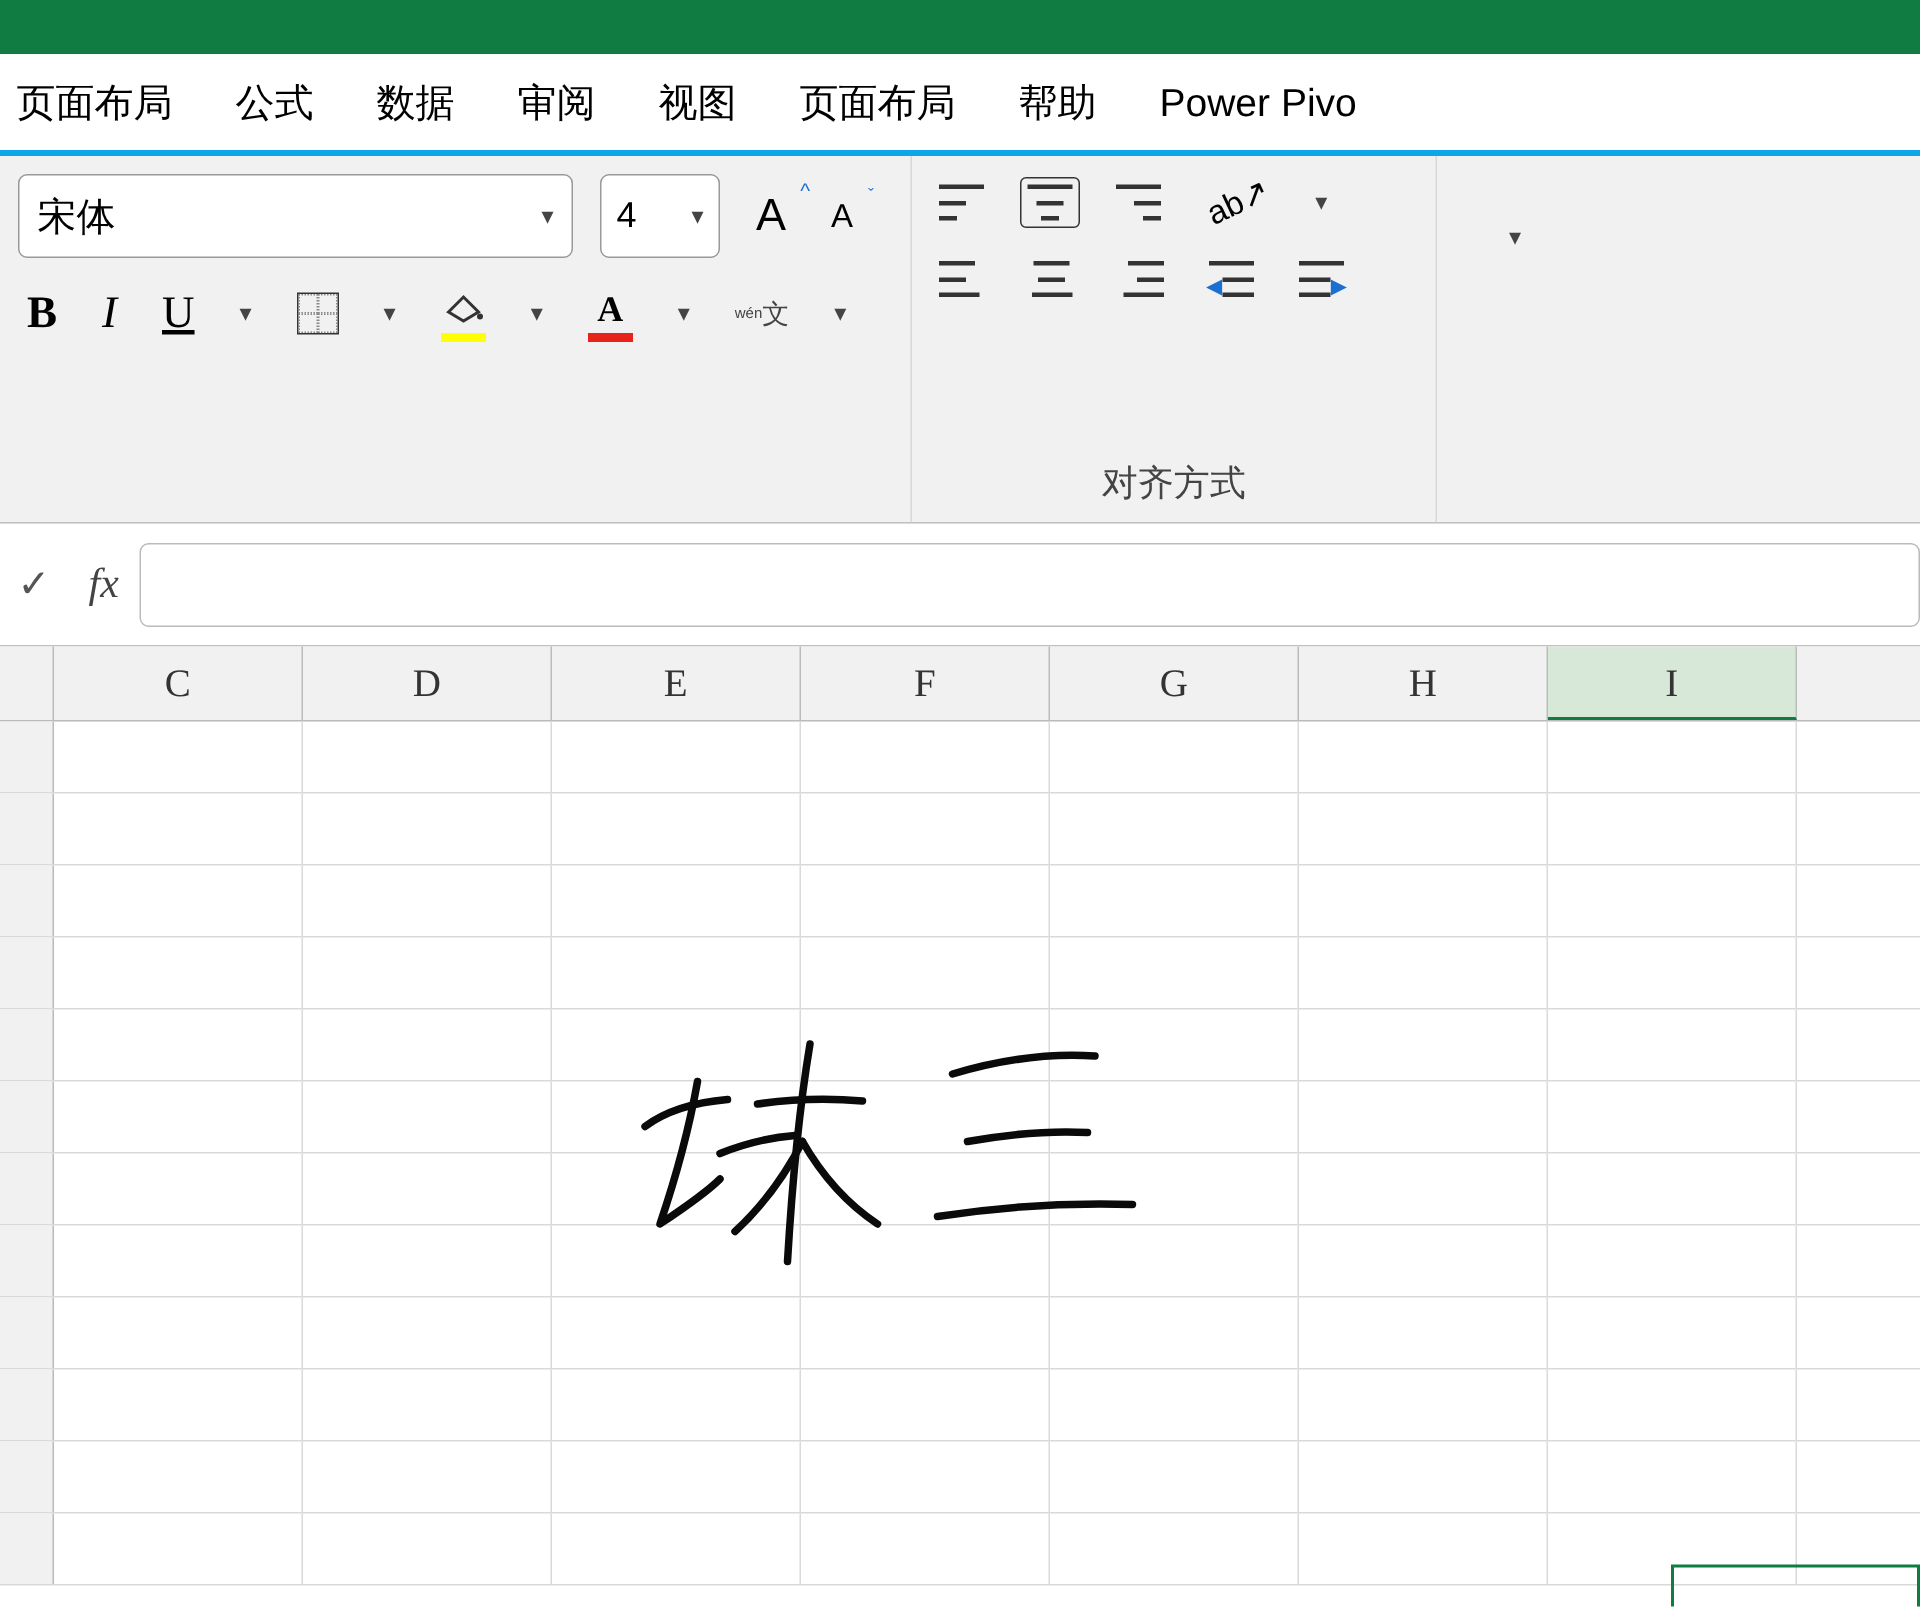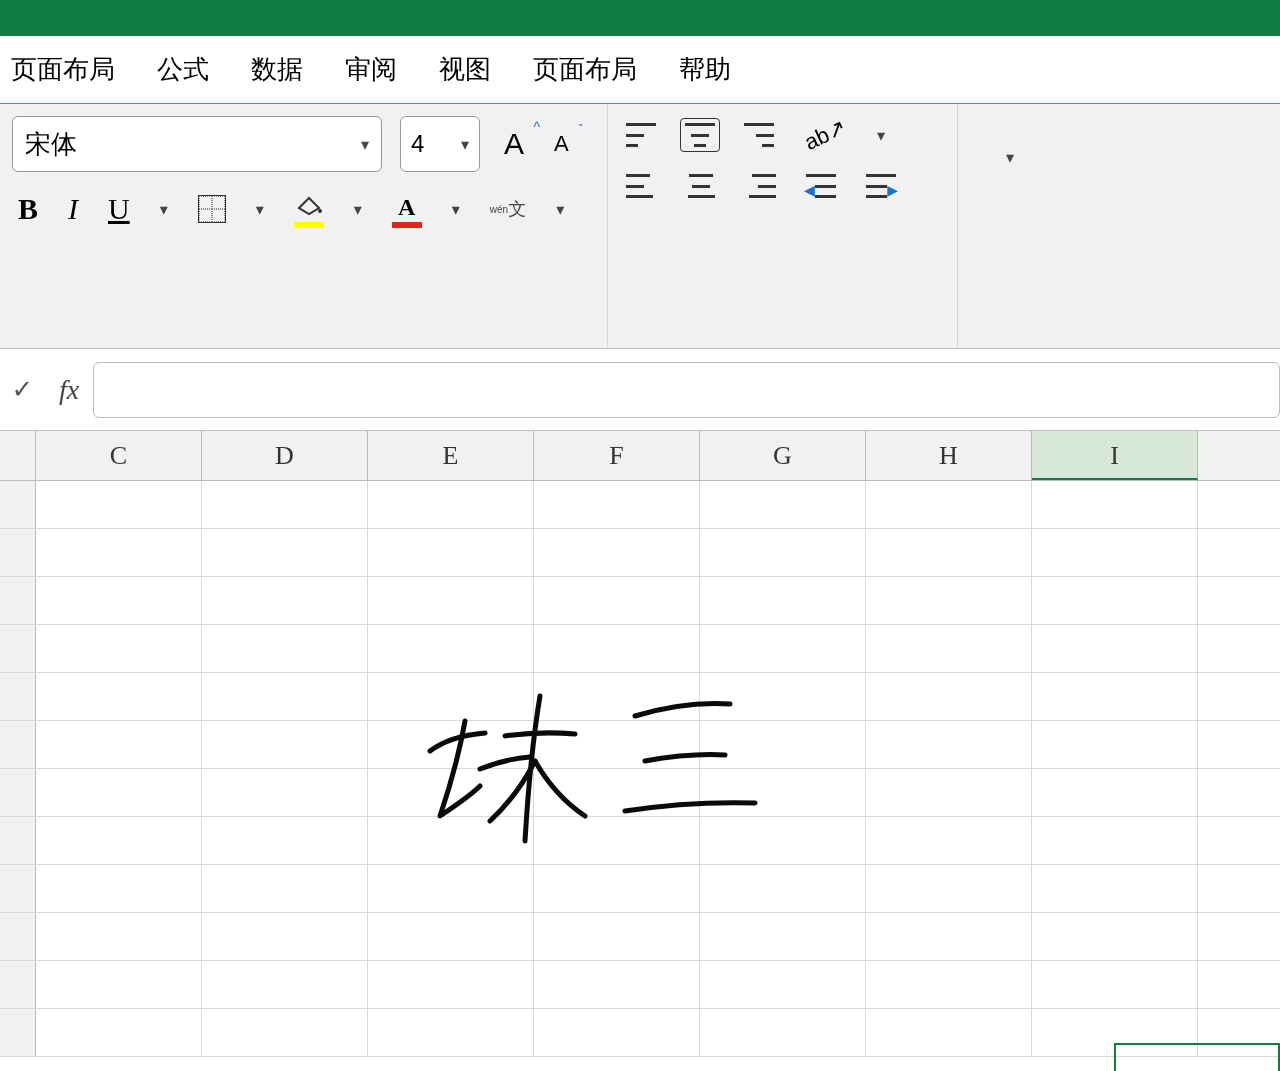--- a/index.html
+++ b/index.html
@@ -1,20 +1,20 @@
 <!DOCTYPE html>
 <html><head>
 <meta charset="utf-8">
 <style>
 * { box-sizing: border-box; margin: 0; padding: 0; }
 body { font-family: "Microsoft YaHei", sans-serif; background: #fff; width: 1280px; height: 1071px; overflow: hidden; }
 
 .titlebar { background: #107c41; height: 36px; }
 
-.tabs { background: #fff; height: 68px; display: flex; align-items: center; gap: 30px; padding-left: 5px; border-bottom: 1px solid #0ea5e9; }
+.tabs { background: #fff; height: 68px; display: flex; align-items: center; gap: 30px; padding-left: 5px; border-bottom: 4px solid #0ea5e9; }
 .tab { font-size: 26px; color: #000; cursor: pointer; padding: 4px 6px; }
 
 .ribbon { background: #f1f1f1; height: 245px; display: flex; border-bottom: 1px solid #c0c0c0; }
 
 .group { display: flex; flex-direction: column; justify-content: space-between; border-right: 1px solid #d8d8d8; padding: 12px 12px 6px 12px; }
 .group-label { text-align: center; font-size: 24px; color: #444; display: flex; justify-content: center; align-items: center; gap: 8px; padding-bottom: 4px; }
 .group-rows { display: flex; flex-direction: column; gap: 14px; }
 .row { display: flex; align-items: center; gap: 18px; }
 
 .font-select { width: 370px; height: 56px; border: 1px solid #999; border-radius: 6px; background: #fff; display: flex; align-items: center; justify-content: space-between; padding: 0 12px; font-size: 26px; }
@@ -90,20 +90,21 @@
 <div class="titlebar"></div>
 
 <div class="tabs">
   <div class="tab">页面布局</div>
   <div class="tab">公式</div>
   <div class="tab">数据</div>
   <div class="tab">审阅</div>
   <div class="tab">视图</div>
   <div class="tab">页面布局</div>
   <div class="tab">帮助</div>
+  <div class="tab">Power Pivo</div>
 </div>
 
 <div class="ribbon">
 
   <div class="group" style="width:608px">
     <div class="group-rows">
       <div class="row">
         <div class="font-select">
           <span>宋体</span>
           <span class="chev">▾</span>
@@ -215,20 +216,23 @@
           </div>
         <div class="btn">
             <div class="indent-icon">
               <span></span>
               <span></span>
               <span></span>
               <div class="arrow" style="left:auto;right:-2px">▶</div>
             </div>
           </div>
       </div>
+    </div>
+    <div class="group-label">
+      <span>对齐方式</span>
     </div>
   </div>
 
   <div class="group" style="flex:1; border-right:none">
     <div class="group-rows">
       <div class="row">
         <div class="btn label-btn">
           <svg class="wrap-icon" viewBox="0 0 36 30">
               <rect x="1" y="1" width="34" height="28" fill="none" stroke="#1a6fd1" stroke-width="2"></rect>
               <text x="6" y="14" font-size="9" fill="#e8231b">ab</text>

